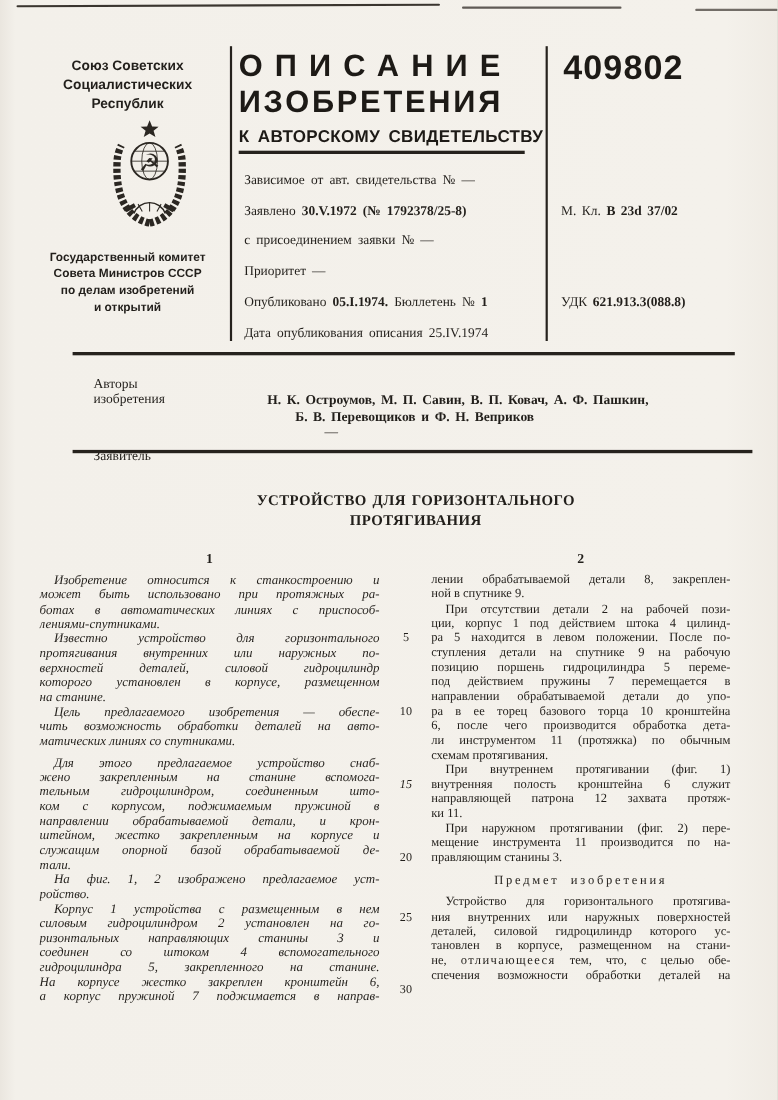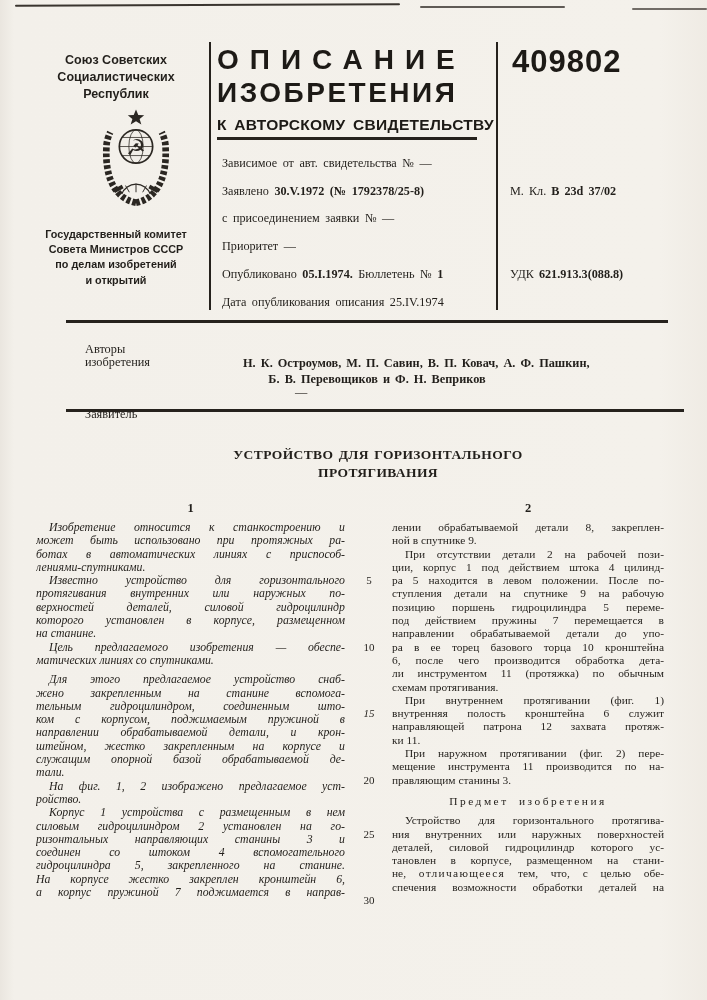--- a/index.html
+++ b/index.html
@@ -146,20 +146,21 @@
       <div class="bline ind">Изобретение относится к станкостроению и</div>
       <div class="bline">может быть использовано при протяжных ра-</div>
       <div class="bline">ботах в автоматических линиях с приспособ-</div>
       <div class="bline end">лениями-спутниками.</div>
       <div class="bline ind">Известно устройство для горизонтального</div>
       <div class="bline">протягивания внутренних или наружных по-</div>
       <div class="bline">верхностей деталей, силовой гидроцилиндр</div>
       <div class="bline">которого установлен в корпусе, размещенном</div>
       <div class="bline end">на станине.</div>
       <div class="bline ind">Цель предлагаемого изобретения — обеспе-</div>
+      <div class="bline">чить возможность обработки деталей на авто-</div>
       <div class="bline end">матических линиях со спутниками.</div>
       <div class="bline gap">&nbsp;</div>
       <div class="bline ind">Для этого предлагаемое устройство снаб-</div>
       <div class="bline">жено закрепленным на станине вспомога-</div>
       <div class="bline">тельным гидроцилиндром, соединенным што-</div>
       <div class="bline">ком с корпусом, поджимаемым пружиной в</div>
       <div class="bline">направлении обрабатываемой детали, и крон-</div>
       <div class="bline">штейном, жестко закрепленным на корпусе и</div>
       <div class="bline">служащим опорной базой обрабатываемой де-</div>
       <div class="bline end">тали.</div>

